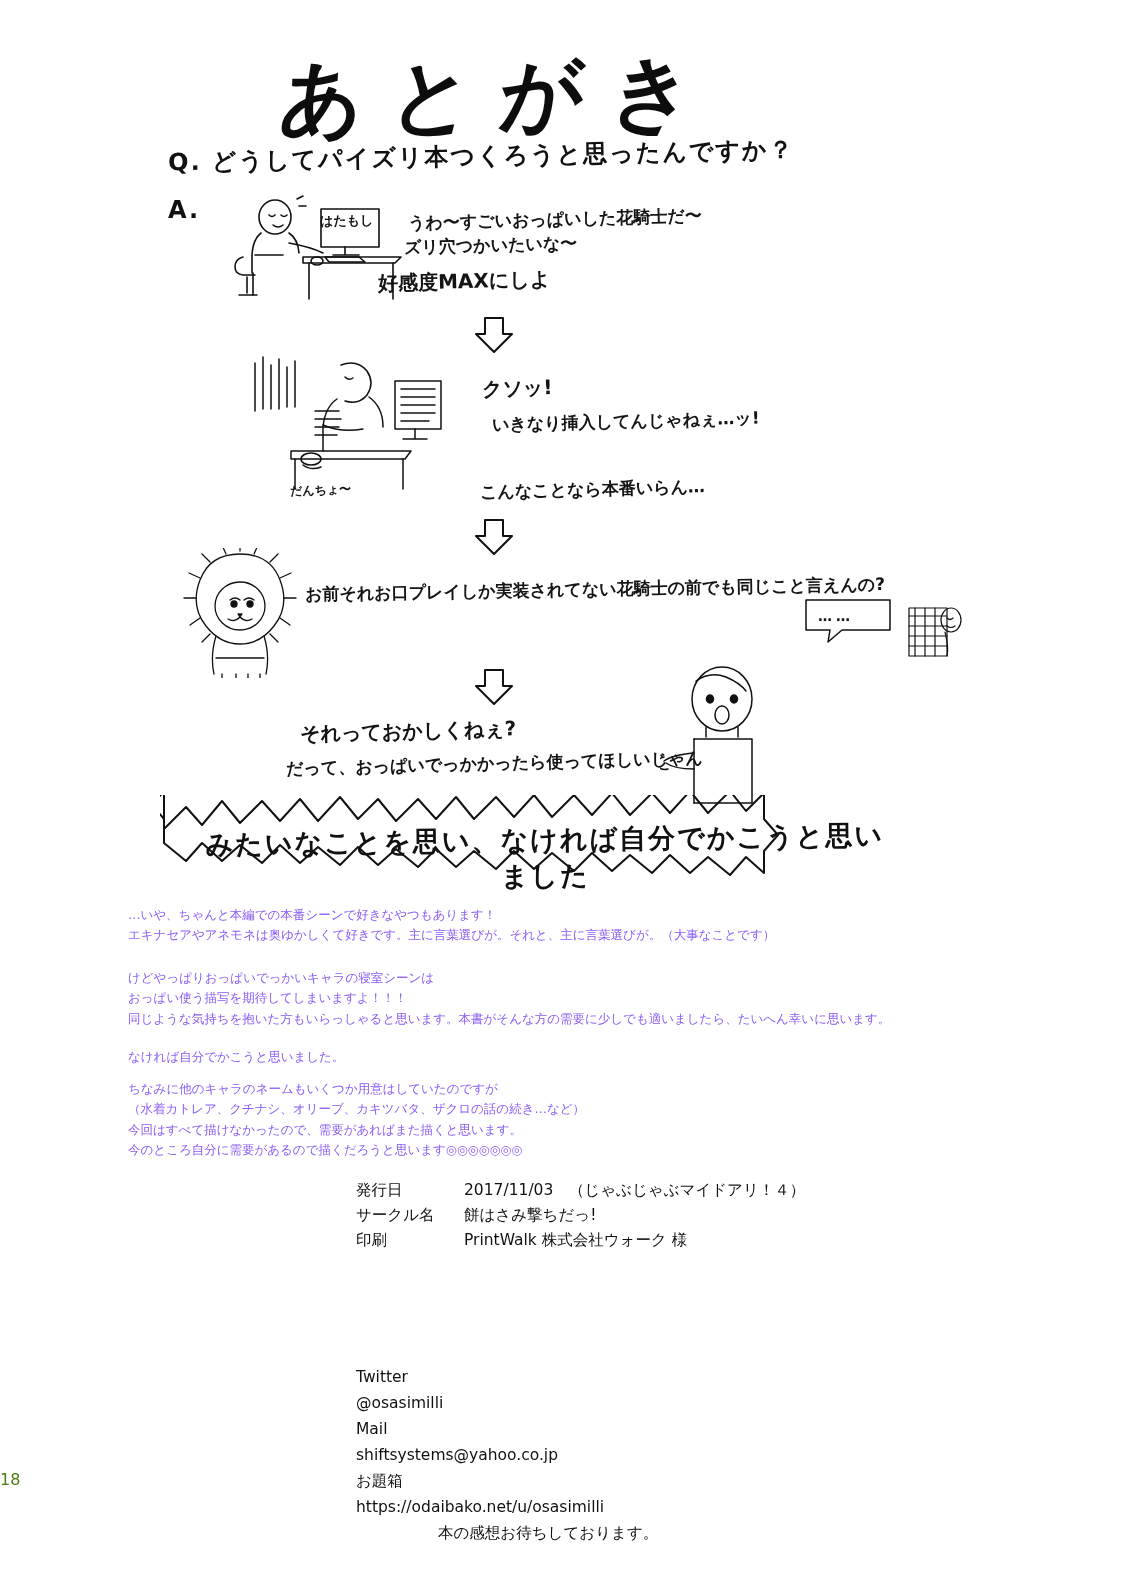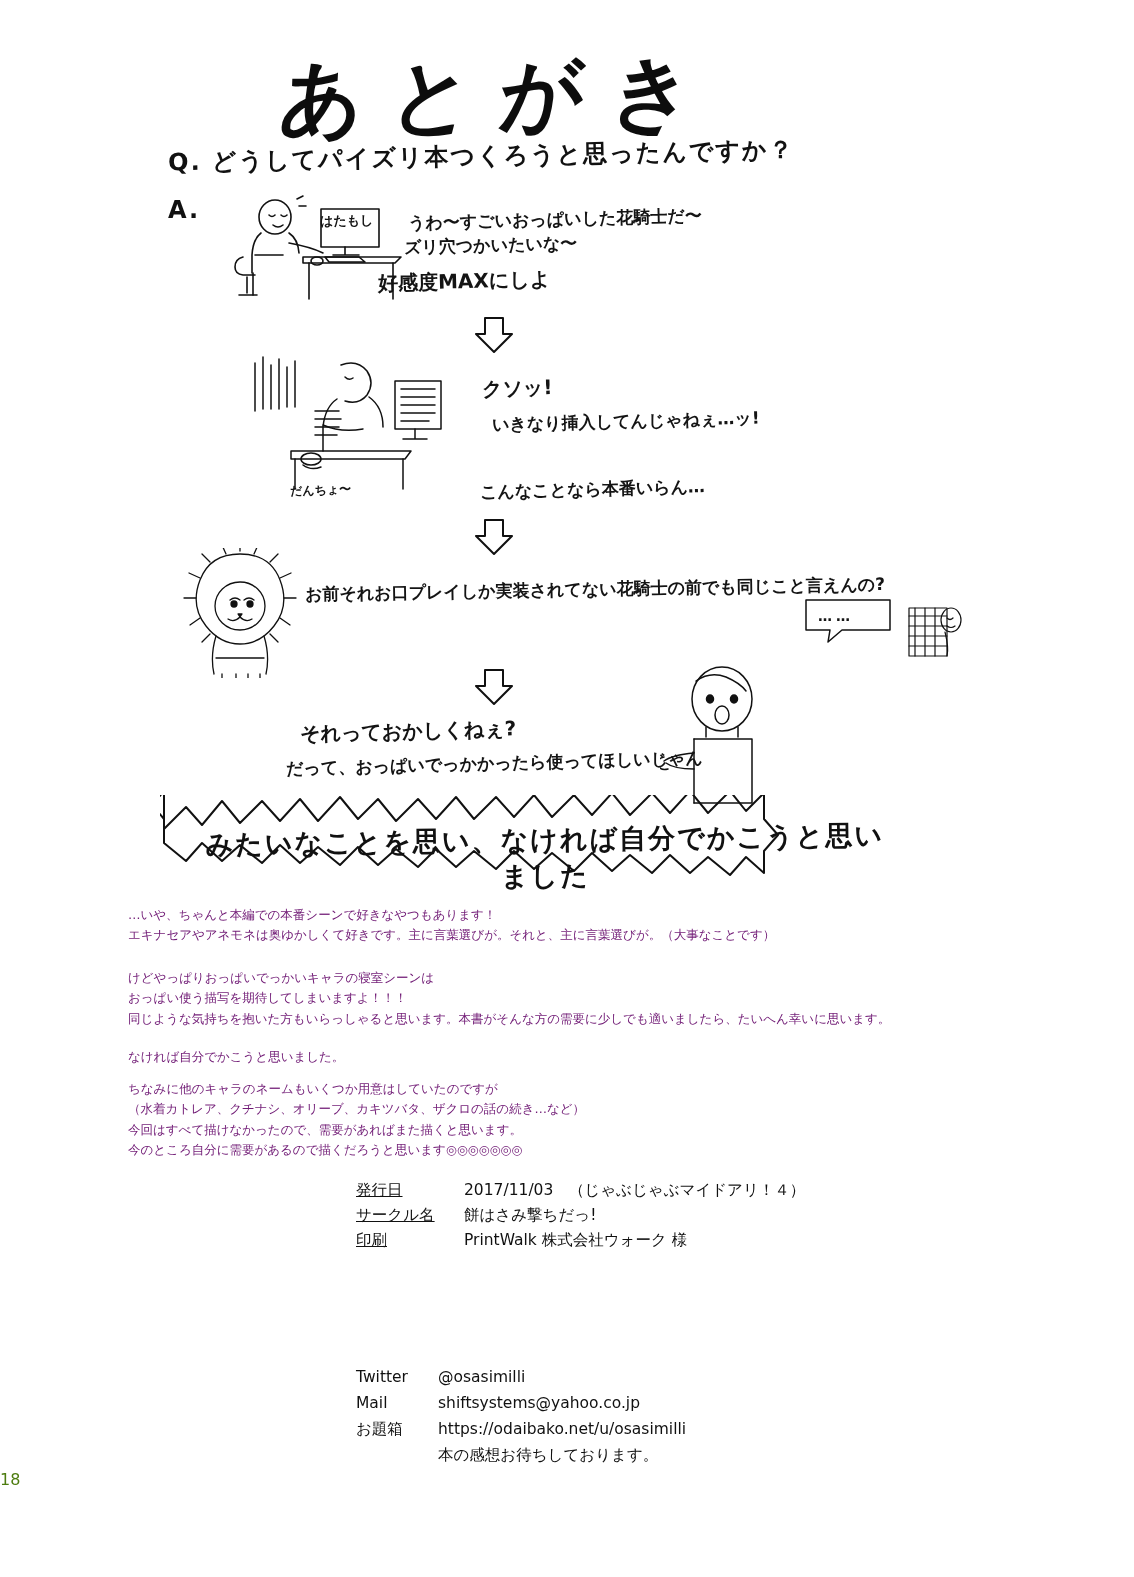--- a/index.html
+++ b/index.html
@@ -95,40 +95,40 @@
     transform: rotate(-0.8deg);
   }
 
   
   .body-block {
     position: absolute;
     left: 128px;
     font-family: "DejaVu Sans", sans-serif;
     font-size: 12.5px;
     line-height: 1.62;
-    color: #701a75;
+    color: #8b5cf6;
     white-space: pre-line;
   }
   #p1 { top: 905px; }
   #p2 { top: 968px; }
   #p3 { top: 1047px; }
   #p4 { top: 1079px; }
   #p5 { top: 1140px; }
 
   
   .colophon {
     position: absolute;
     left: 356px;
     top: 1178px;
     font-family: "DejaVu Sans", sans-serif;
     font-size: 15.5px;
     line-height: 1.62;
   }
   .colophon-row { display: flex; }
-  .colophon-key { width: 108px; text-decoration: underline; }
+  .colophon-key { width: 108px; }
   .colophon-val { white-space: pre; }
 
   .notice {
     position: absolute;
     left: 276px;
     top: 1283px;
     font-family: "DejaVu Sans", sans-serif;
     font-size: 24px;
     font-weight: bold;
     line-height: 1.42;
@@ -137,21 +137,21 @@
   }
 
   .contact {
     position: absolute;
     left: 356px;
     top: 1364px;
     font-family: "DejaVu Sans", sans-serif;
     font-size: 15.5px;
     line-height: 1.68;
   }
-  .contact-row { display: flex; }
+  .contact-row { display: flex; flex-direction: column; }
   .contact-key { width: 82px; }
   .contact-note {
     margin-left: 82px;
   }
 
   .page-number {
     position: absolute;
     left: 0;
     right: 0;
     top: 1470px;

